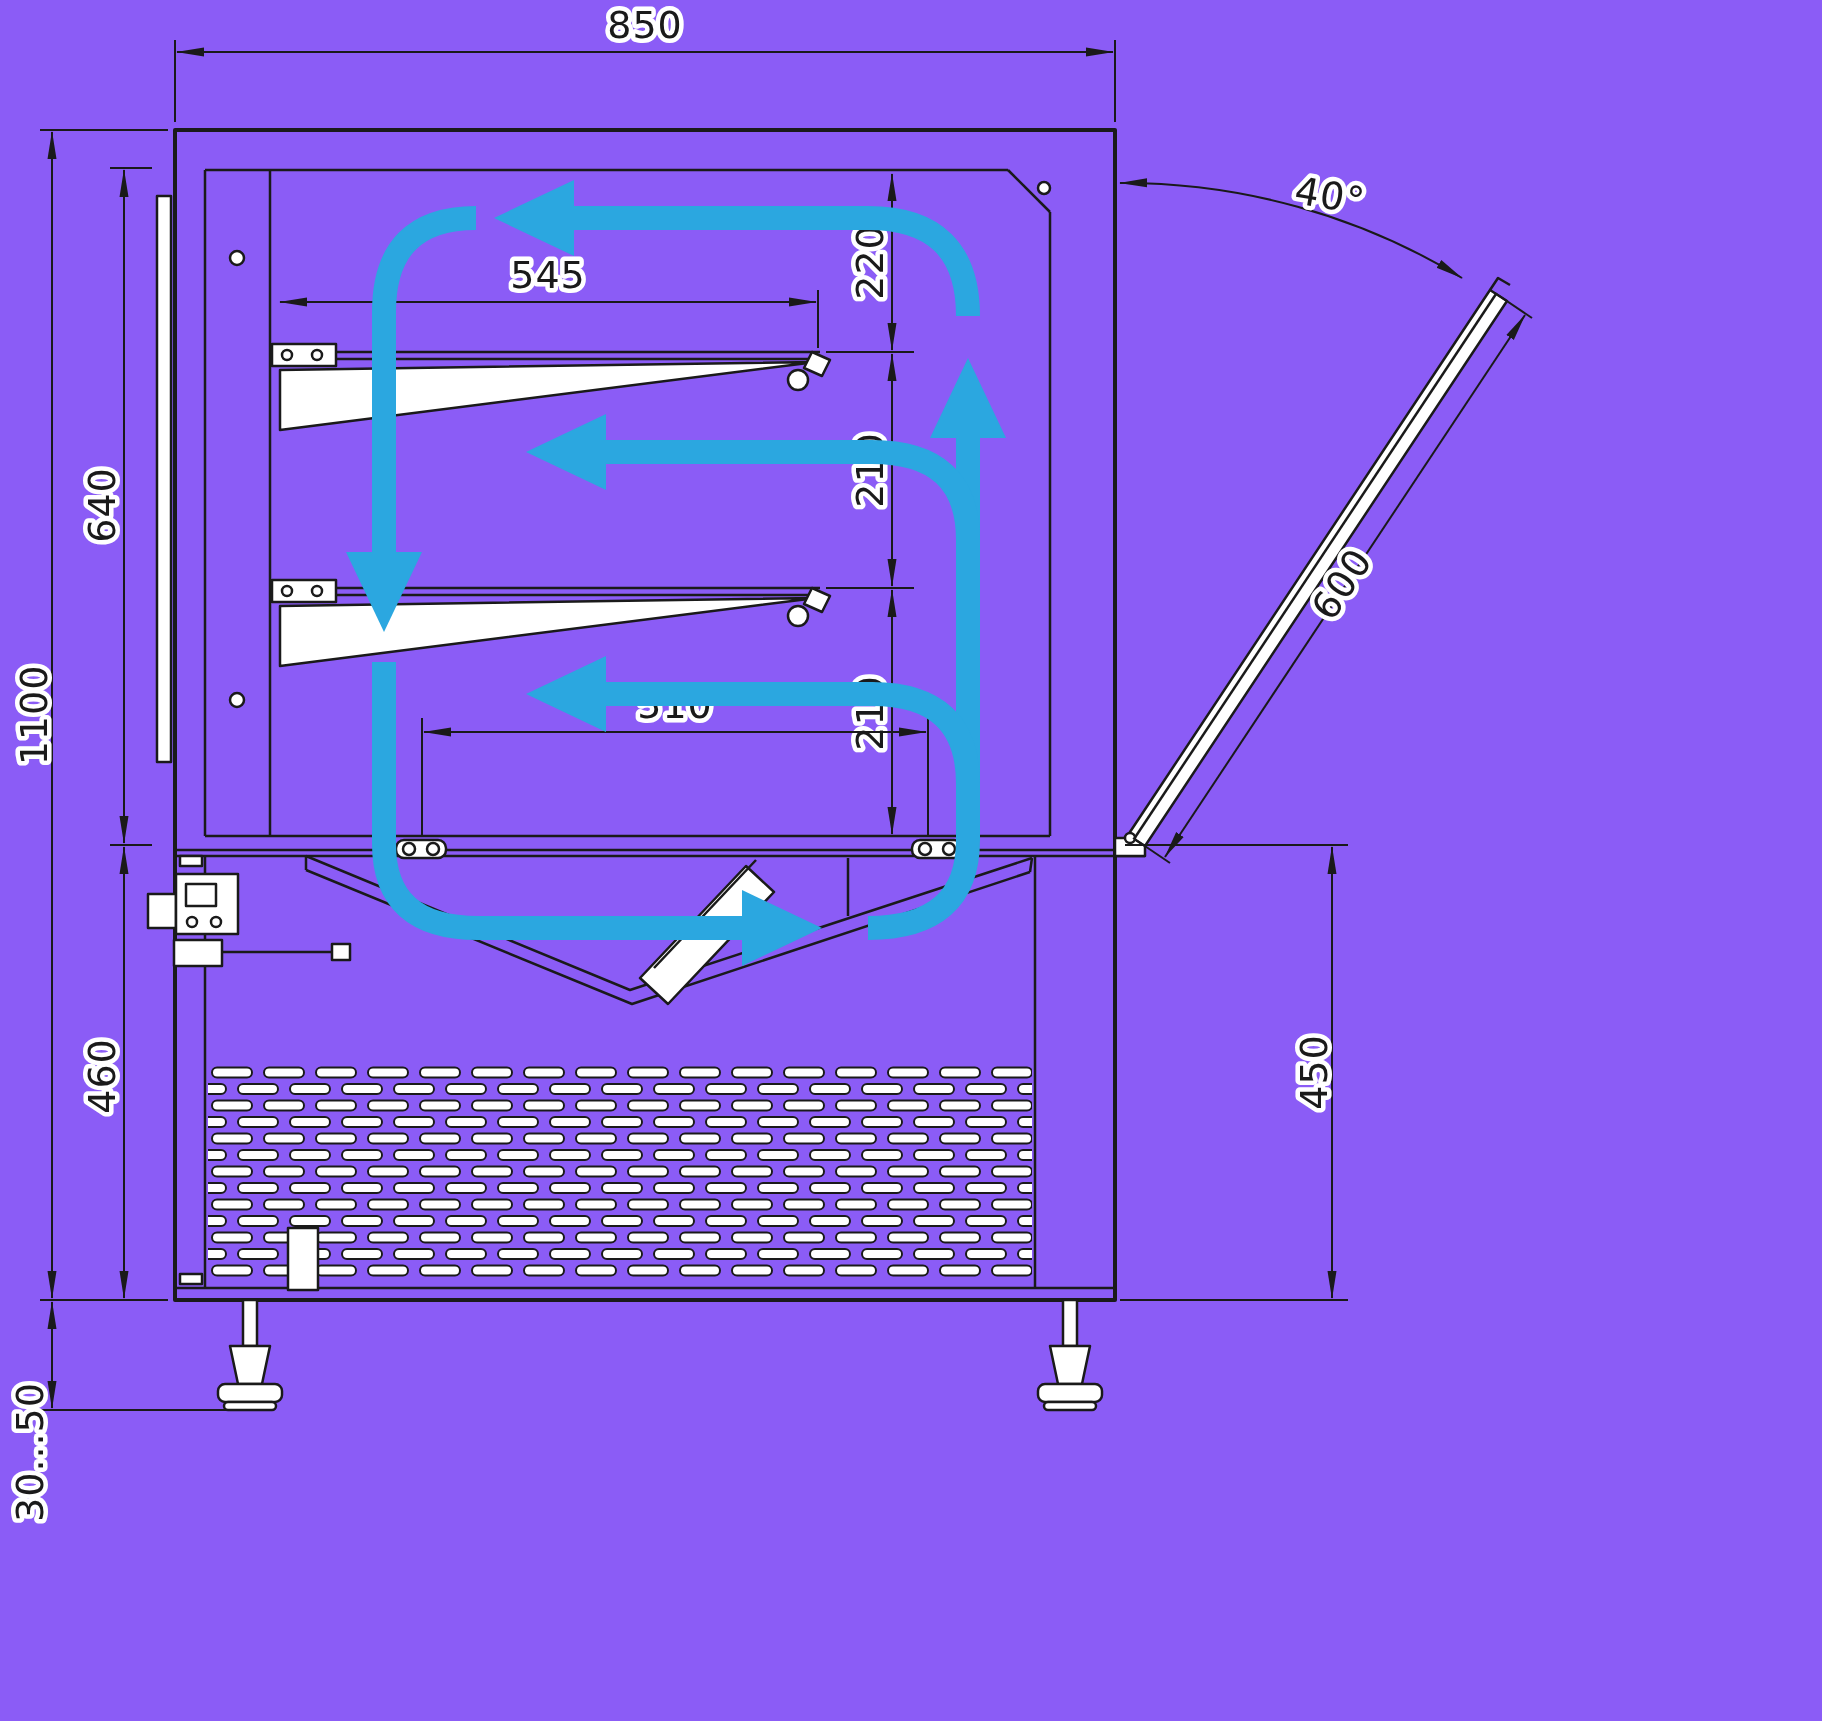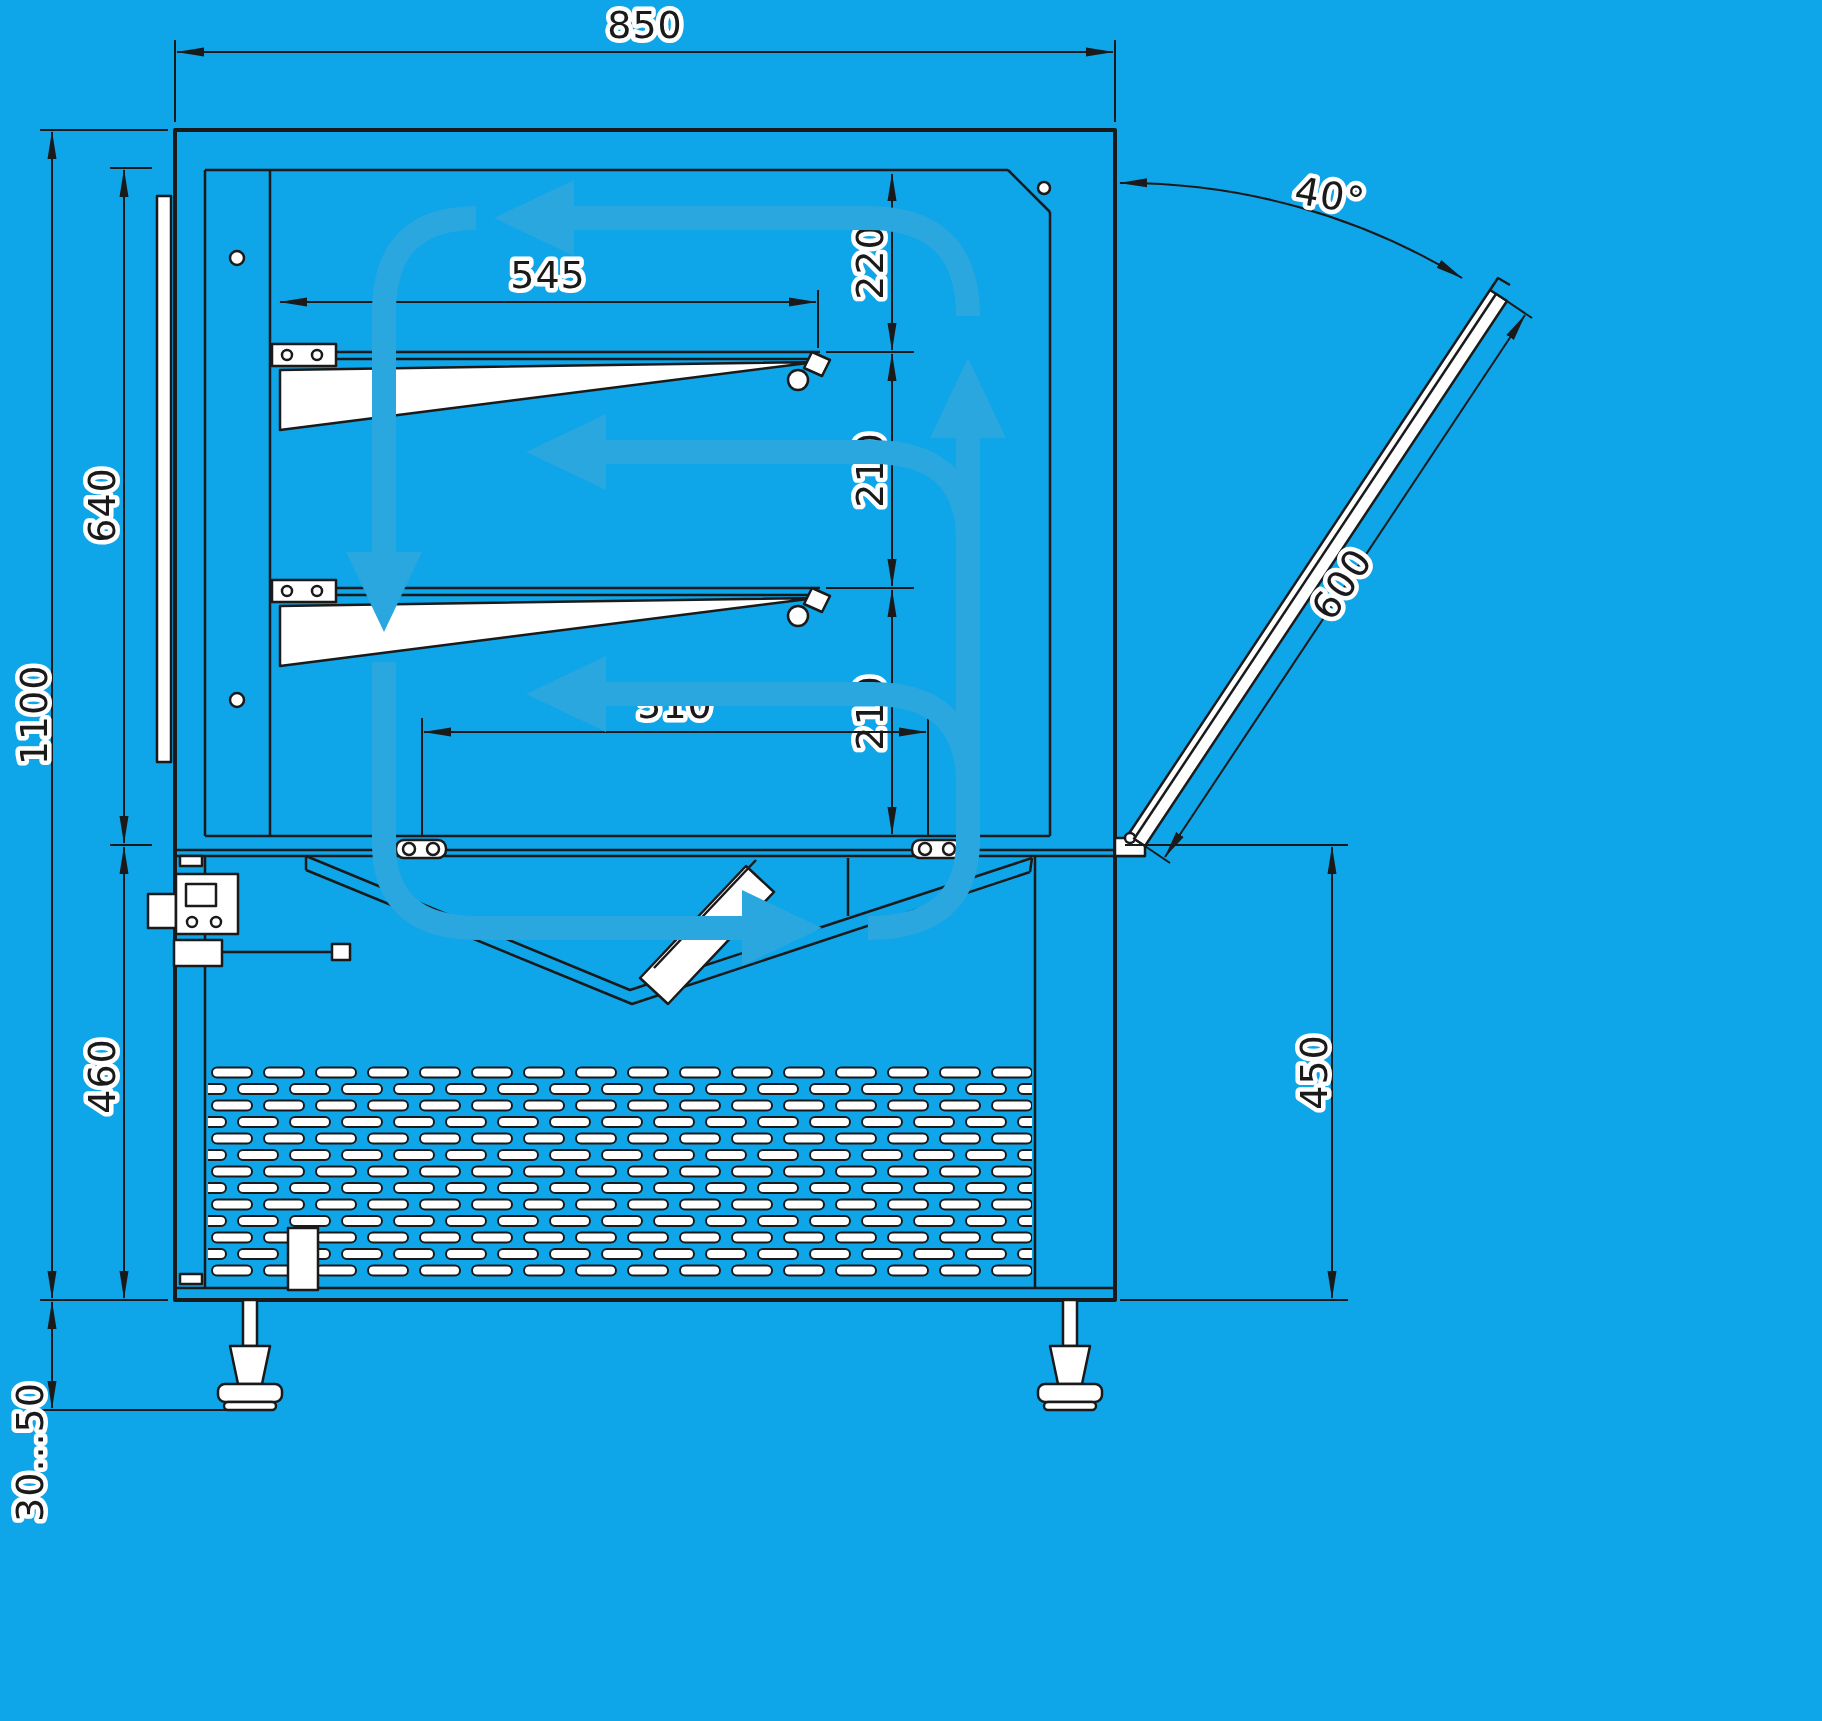--- a/index.html
+++ b/index.html
@@ -1,16 +1,16 @@
 <!DOCTYPE html>
 <html><head>
 <meta charset="utf-8">
 <style>
   html,body{margin:0;padding:0;background:#fff}
-  .wrap{width:1822px;height:1721px;background:#0ea5e9}
+  .wrap{width:1822px;height:1721px;background:#8b5cf6}
   svg{display:block}
   .s{fill:none;stroke:#1a1a1a;stroke-width:2.5;stroke-linejoin:round}
   .sw{fill:#fff;stroke:#1a1a1a;stroke-width:2.5;stroke-linejoin:round}
   .thick{stroke-width:4}
   .d{fill:none;stroke:#1a1a1a;stroke-width:2}
   .dim{font-family:"DejaVu Sans",sans-serif;font-size:38px;fill:#1a1a1a;
        stroke:#fff;stroke-width:9px;paint-order:stroke;stroke-linejoin:round;letter-spacing:1px}
   .flowline{fill:none;stroke-width:24}
 </style>
 </head>

